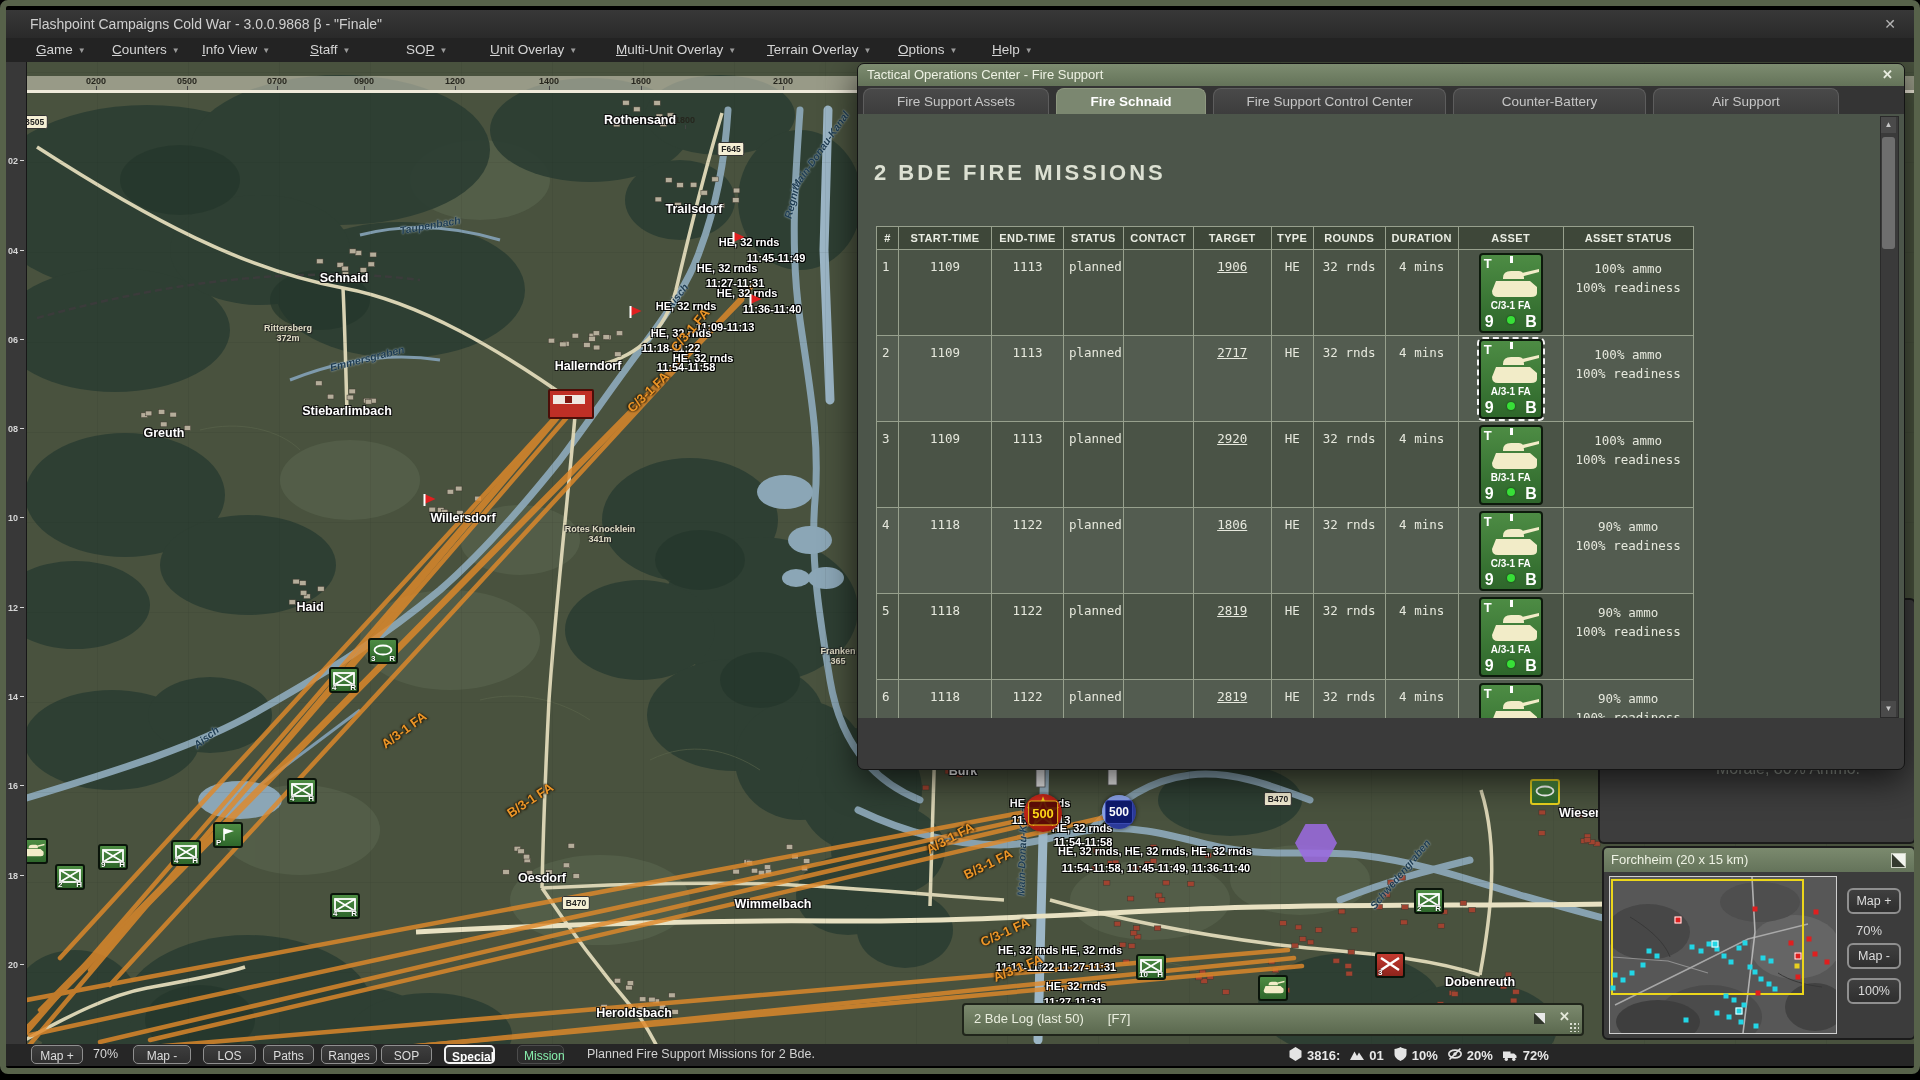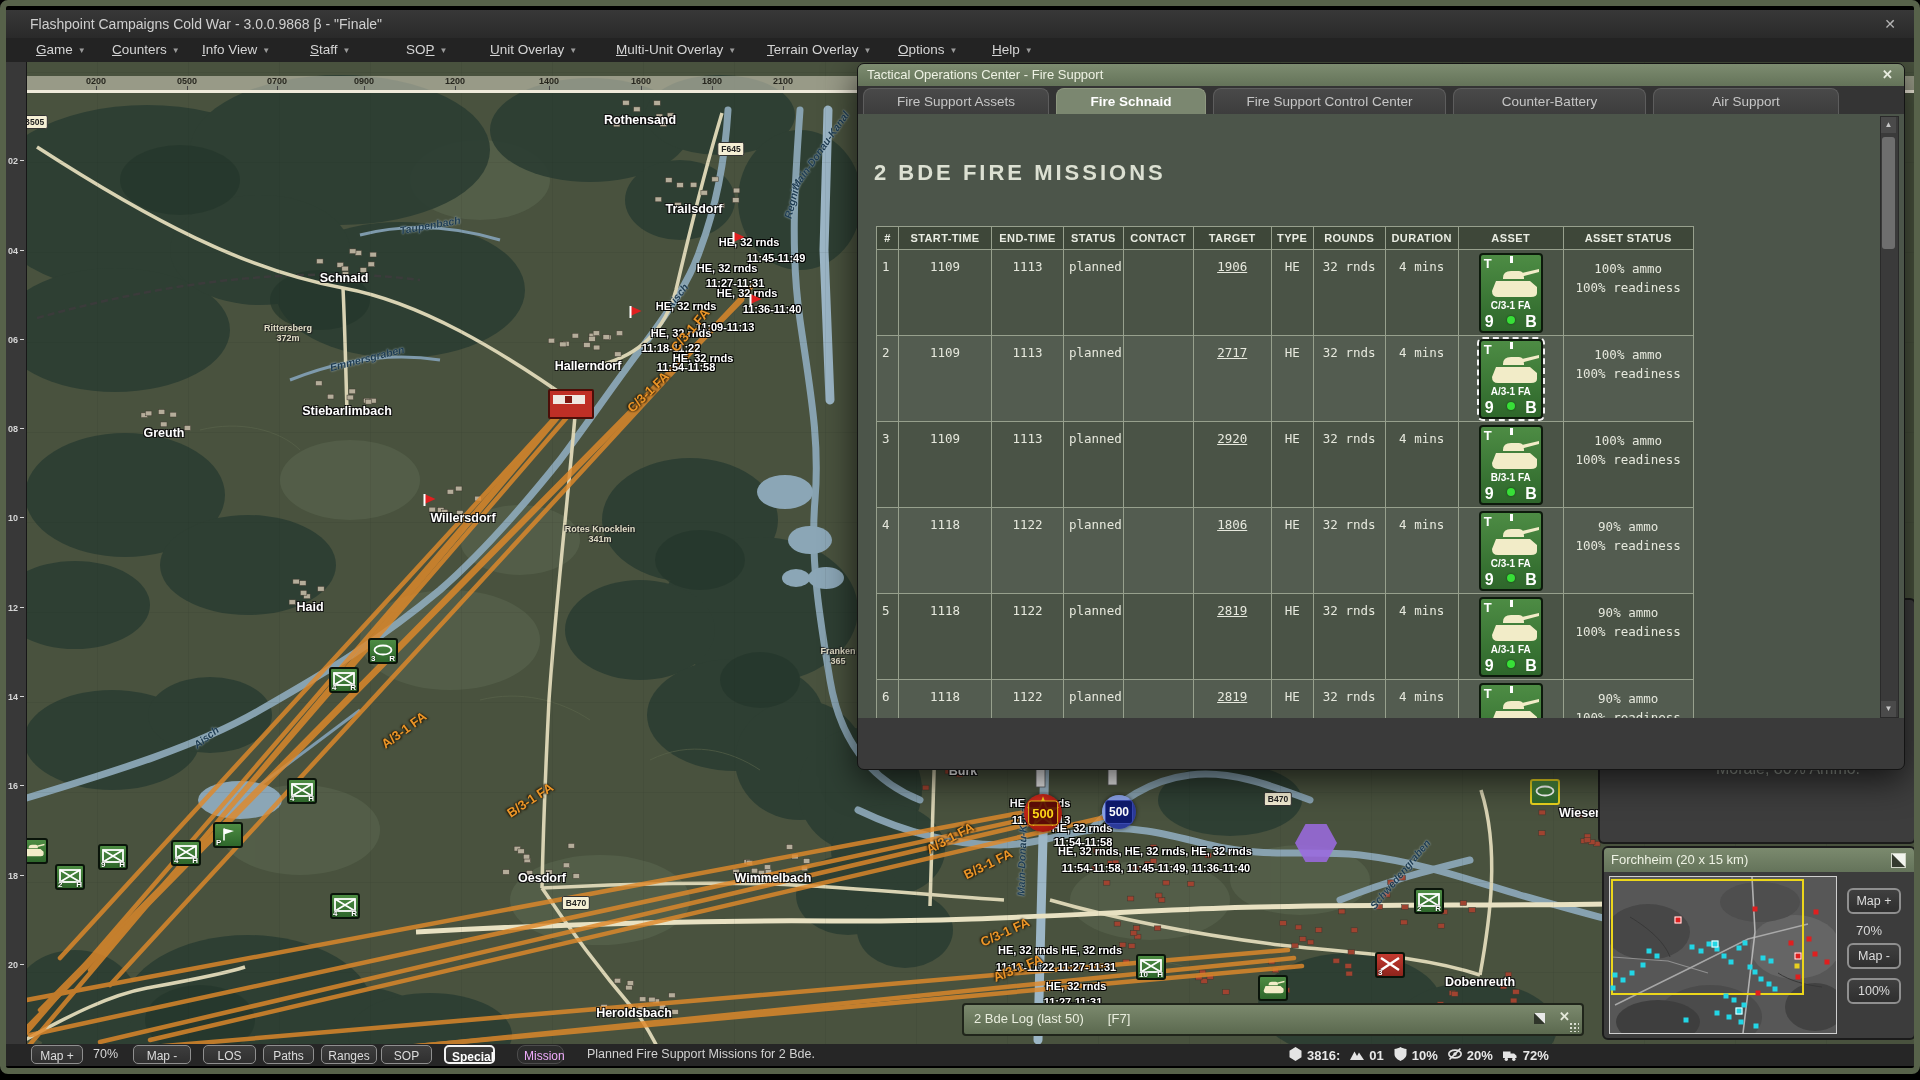--- a/index.html
+++ b/index.html
@@ -141,21 +141,21 @@
   .mm-dot{position:absolute;width:5px;height:5px;transform:translate(-50%,-50%);}
   .mm-btn{position:absolute;left:243px;width:54px;height:26px;background:linear-gradient(#3f3f3f,#2f2f2f);
     border:2px solid #8f8f8f;border-radius:6px;color:#dcdcdc;font-size:12.5px;font-family:"Liberation Sans",sans-serif;}
   .mm-zoom{position:absolute;left:252px;top:75px;color:#d8d8d8;font-size:13px;}
   
   .toolbar{position:absolute;left:6px;top:1044px;width:1908px;height:22px;background:#262626;z-index:9;}
   .tb-btn{position:absolute;top:1px;height:19px;line-height:18px;text-align:center;border-radius:5px;
     background:linear-gradient(#3e3e3e,#2f2f2f);border:1.5px solid #8f8f8f;color:#dcdcdc;font-size:12px;
     box-sizing:border-box;}
   .tb-btn.active{border:2px solid #f4f4f4;color:#fff;font-weight:bold;}
-  .tb-btn.disabled{border-color:#4c4c4c;color:#f0abfc;background:#2c2c2c;border-radius:8px;}
+  .tb-btn.disabled{border-color:#4c4c4c;color:#86efac;background:#2c2c2c;}
   .tb-label{position:absolute;top:3px;color:#d8d8d8;font-size:12.5px;}
   .tb-status{position:absolute;left:581px;top:3px;color:#d2d2d2;font-size:12.5px;}
   .indicators{position:absolute;left:1282px;top:2px;display:flex;align-items:center;gap:9px;}
   .ind{display:flex;align-items:center;gap:4px;color:#e8e8e8;font-size:13px;font-weight:bold;}
 </style>
 </head>
 <body>
 
 <div class="root">
   <div class="titlebar">
@@ -492,21 +492,21 @@
     <div id="map-labels">
         <div class="town" style="left: 640px; top: 120px;">Rothensand</div>
         <div class="town" style="left: 694px; top: 209px;">Trailsdorf</div>
         <div class="town" style="left: 344px; top: 278px;">Schnaid</div>
         <div class="town" style="left: 588px; top: 366px;">Hallerndorf</div>
         <div class="town" style="left: 347px; top: 411px;">Stiebarlimbach</div>
         <div class="town" style="left: 164px; top: 433px;">Greuth</div>
         <div class="town" style="left: 463px; top: 518px;">Willersdorf</div>
         <div class="town" style="left: 310px; top: 607px;">Haid</div>
         <div class="town" style="left: 542px; top: 878px;">Oesdorf</div>
-        <div class="town" style="left: 773px; top: 878px;">Wimmelbach</div>
+        <div class="town" style="left: 773px; top: 904px;">Wimmelbach</div>
         <div class="town" style="left: 634px; top: 1013px;">Heroldsbach</div>
         <div class="town" style="left: 963px; top: 771px;">Burk</div>
         <div class="town" style="left: 1480px; top: 982px;">Dobenreuth</div>
         <div class="town" style="left: 1583px; top: 813px;">Wiesent</div>
         <div class="stream" style="left: 677px; top: 296px; transform: translate(-50%, -50%) rotate(-52deg);">Aisch</div>
         <div class="stream" style="left: 206px; top: 737px; transform: translate(-50%, -50%) rotate(-38deg);">Aisch</div>
         <div class="stream" style="left: 792px; top: 200px; transform: translate(-50%, -50%) rotate(-76deg);">Regnitz</div>
         <div class="stream" style="left: 820px; top: 150px; transform: translate(-50%, -50%) rotate(-55deg);">Main-Donau-Kanal</div>
         <div class="stream" style="left: 1022px; top: 850px; transform: translate(-50%, -50%) rotate(-88deg);">Main-Donau-Kanal</div>
         <div class="stream" style="left: 367px; top: 358px; transform: translate(-50%, -50%) rotate(-14deg);">Emmersgraben</div>
@@ -670,21 +670,21 @@
       </div>
 
     <div class="ruler-top" id="ruler-top">
         <div class="rt-num" style="left: 70px;">0200</div>
         <div class="rt-num" style="left: 161px;">0500</div>
         <div class="rt-num" style="left: 251px;">0700</div>
         <div class="rt-num" style="left: 338px;">0900</div>
         <div class="rt-num" style="left: 429px;">1200</div>
         <div class="rt-num" style="left: 523px;">1400</div>
         <div class="rt-num" style="left: 615px;">1600</div>
-        <div class="rt-num" style="left: 686px;">1800</div>
+        <div class="rt-num" style="left: 659px; margin-top: 39px;">1800</div>
         <div class="rt-num" style="left: 757px;">2100</div>
       </div>
     <div class="ruler-left" id="ruler-left">
         <div class="rl-num" style="top: 99px;">02</div>
         <div class="rl-num" style="top: 189px;">04</div>
         <div class="rl-num" style="top: 278px;">06</div>
         <div class="rl-num" style="top: 367px;">08</div>
         <div class="rl-num" style="top: 456px;">10</div>
         <div class="rl-num" style="top: 546px;">12</div>
         <div class="rl-num" style="top: 635px;">14</div>

